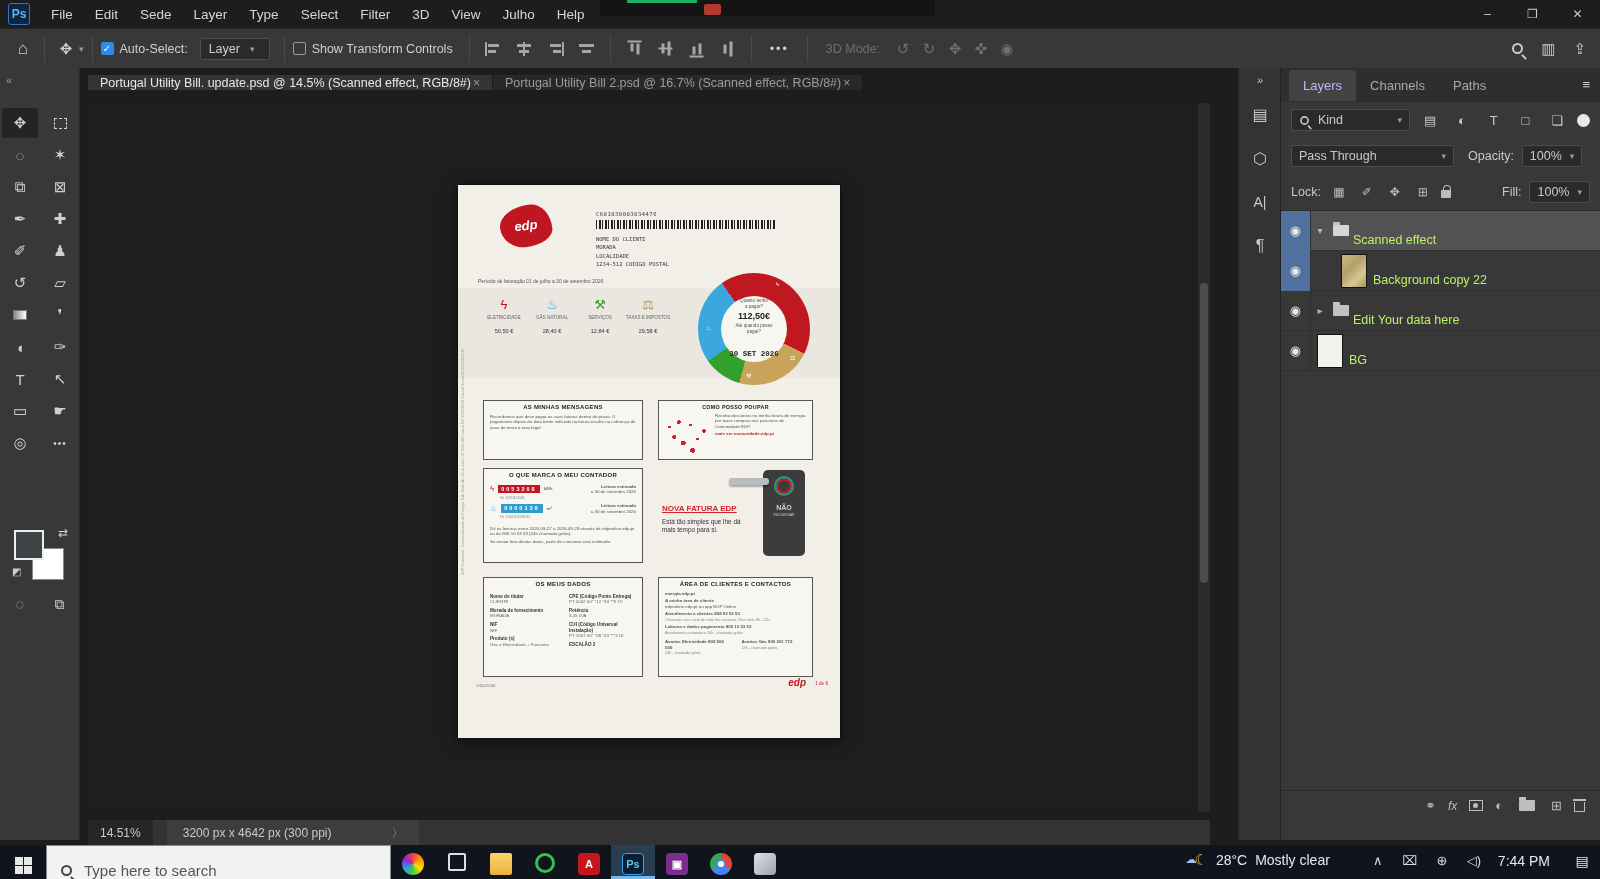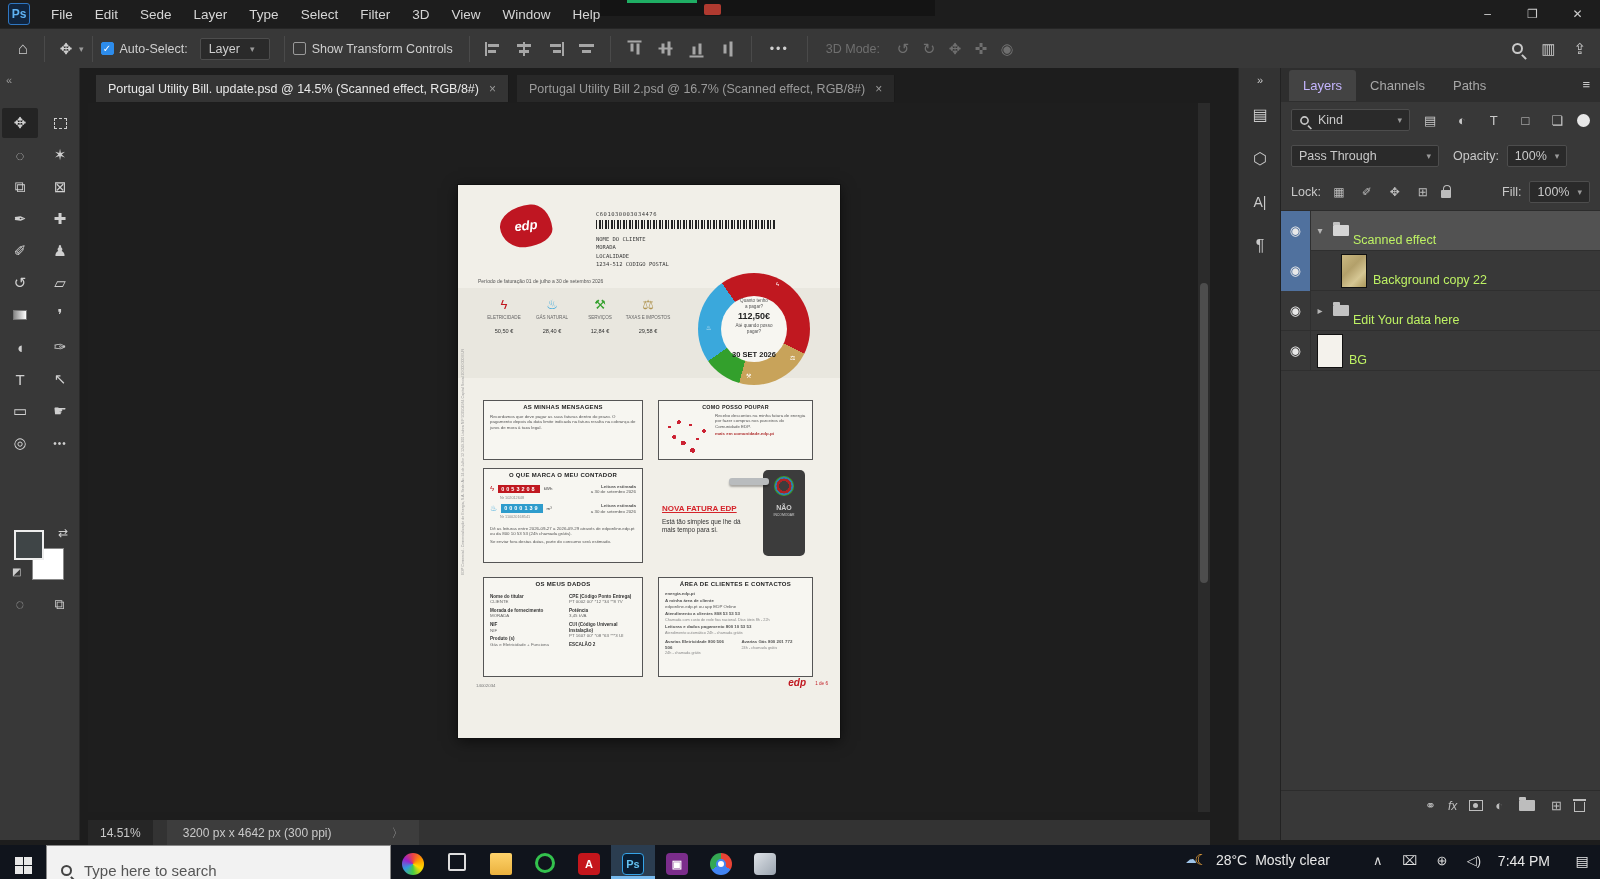--- a/index.html
+++ b/index.html
@@ -47,22 +47,22 @@
   .grad-box{width:14px;height:10px;background:linear-gradient(to right,#8a8a8a,#fff);border:1px solid #777;}
   .collapse{position:absolute;left:6px;top:6px;color:#9a9a9a;font-size:11px;letter-spacing:-1px;}
   .swatches{position:absolute;left:14px;top:462px;width:52px;height:55px;}
   .sw-fg{position:absolute;left:0;top:0;width:30px;height:30px;background:#3f4547;border:2px solid #eee;z-index:2;}
   .sw-bg{position:absolute;left:18px;top:18px;width:32px;height:32px;background:#fff;border:1px solid #888;}
   .sw-swap{position:absolute;left:44px;top:-4px;color:#cfcfcf;font-size:12px;}
   .sw-mini{position:absolute;left:-2px;top:36px;font-size:10px;color:#ccc;}
   .tp-bottom{position:absolute;left:0;top:528px;width:80px;display:flex;justify-content:space-around;color:#c9c9c9;font-size:14px;}
   
   .tabbar{position:absolute;left:88px;top:75px;height:28px;display:flex;}
-  .doc-tab{height:27px;padding:0 12px;display:flex;align-items:center;gap:10px;font-size:12.5px;background:#282828;
-    color:#9b9b9b;border-right:1px solid #1a1a1a;margin-left:8px;}
+  .doc-tab{height:15px;padding:0 12px;display:flex;align-items:center;gap:2px;font-size:12.5px;background:#282828;
+    color:#9b9b9b;border-right:1px solid #1a1a1a;}
   .doc-tab.active{background:#343434;color:#e8e8e8;}
   .tab-close{color:#9a9a9a;font-size:12px;}
   .canvas{position:absolute;left:88px;top:103px;width:1122px;height:709px;background:#1e1e1e;}
   .vscroll{position:absolute;left:1198px;top:103px;width:12px;height:709px;background:#2b2b2b;}
   .vthumb{position:absolute;left:2px;top:180px;width:8px;height:300px;background:#4d4d4d;border-radius:4px;}
   .statusbar{position:absolute;left:88px;top:820px;width:1122px;height:26px;background:#333;display:flex;align-items:center;
     font-size:12px;color:#c9c9c9;}
   .zoombox{background:#262626;height:26px;display:flex;align-items:center;padding:0 12px;margin-right:14px;}
   .statmid{background:#3d3d3d;height:26px;display:flex;align-items:center;padding:0 16px;gap:60px;}
   
@@ -80,21 +80,21 @@
   .sumitem{position:absolute;top:113px;width:52px;text-align:center;}
   .sumitem .ic{font-size:13px;line-height:1.1;}
   .sumitem .lb{font-size:4.6px;color:#666;margin-top:3px;min-height:10px;}
   .sumitem .vl{font-size:5.6px;color:#333;margin-top:3px;}
   .donut{position:absolute;left:240px;top:88px;width:112px;height:112px;border-radius:50%;
     background:conic-gradient(from -35deg,#c01820 0 42%,#c8a35a 42% 64%,#33a02c 64% 75%,#3aa8dc 75% 100%);}
   .donut .hole{position:absolute;left:23px;top:23px;width:66px;height:66px;border-radius:50%;background:#f7f6f1;
     display:flex;flex-direction:column;align-items:center;justify-content:center;text-align:center;}
   .hole .q{font-size:4.6px;color:#555;}
   .hole .amt{font-size:9px;font-weight:bold;color:#222;margin:1px 0;}
-  .hole .due{font-size:7.5px;font-weight:bold;color:#222;margin-top:16px;}
+  .hole .due{font-size:7.5px;font-weight:bold;color:#222;margin-top:16px;font-family:Liberation Mono, monospace;}
   .ring-ic{position:absolute;color:#fff;font-size:6px;}
   .bbox{position:absolute;background:#f7f6f1;border:1px solid #555;}
   .bbox h4{margin:3px 0 2px;text-align:center;font-size:6px;letter-spacing:.3px;color:#222;}
   .bbox p{margin:2px 6px;font-size:4.4px;color:#555;}
   .sidefoot{position:absolute;left:3px;top:390px;transform:rotate(-90deg);transform-origin:0 0;font-size:3.6px;color:#999;white-space:nowrap;}
   .digits{display:inline-block;color:#fff;font-weight:bold;font-size:5.5px;letter-spacing:2px;padding:1px 3px;}
   .novafatura-title{color:#d5232a;font-weight:bold;font-size:8px;}
   .hanger{position:absolute;right:8px;top:2px;width:42px;height:86px;background:#3c3c3c;border-radius:5px;
     color:#cfcfcf;text-align:center;padding-top:34px;}
   .hanger::before{content:"";position:absolute;left:11px;top:6px;width:20px;height:20px;border-radius:50%;
@@ -168,21 +168,21 @@
     <div class="ps-badge">Ps</div>
     <div class="menu-item">File</div>
     <div class="menu-item">Edit</div>
     <div class="menu-item">Sede</div>
     <div class="menu-item">Layer</div>
     <div class="menu-item">Type</div>
     <div class="menu-item">Select</div>
     <div class="menu-item">Filter</div>
     <div class="menu-item">3D</div>
     <div class="menu-item">View</div>
-    <div class="menu-item">Window</div>
+    <div class="menu-item">Julho</div>
     <div class="menu-item">Help</div>
     <div class="rec-strip">
       <i class="rec-line"></i>
       <i class="rec-btn"></i>
     </div>
   </div>
   <div class="win-controls">
     <div class="win-btn">–</div>
     <div class="win-btn">❐</div>
     <div class="win-btn">✕</div>
@@ -541,21 +541,21 @@
         <span class="cv" style="margin-left:auto;">▾</span>
       </span>
       <span class="fil-ic">▤</span>
       <span class="fil-ic">◐</span>
       <span class="fil-ic">T</span>
       <span class="fil-ic">□</span>
       <span class="fil-ic">❏</span>
       <span class="pin"></span>
     </div>
     <div class="lp-row">
-      <span class="lp-dd" style="width:148px;">
+      <span class="lp-dd" style="width:163px;">
         <span>Pass Through</span>
         <span class="cv" style="margin-left:auto;">▾</span>
       </span>
       <span style="margin-left:6px;">Opacity:</span>
       <span class="lp-dd">
         <span>100%</span>
         <span class="cv">▾</span>
       </span>
     </div>
     <div class="lp-row">

